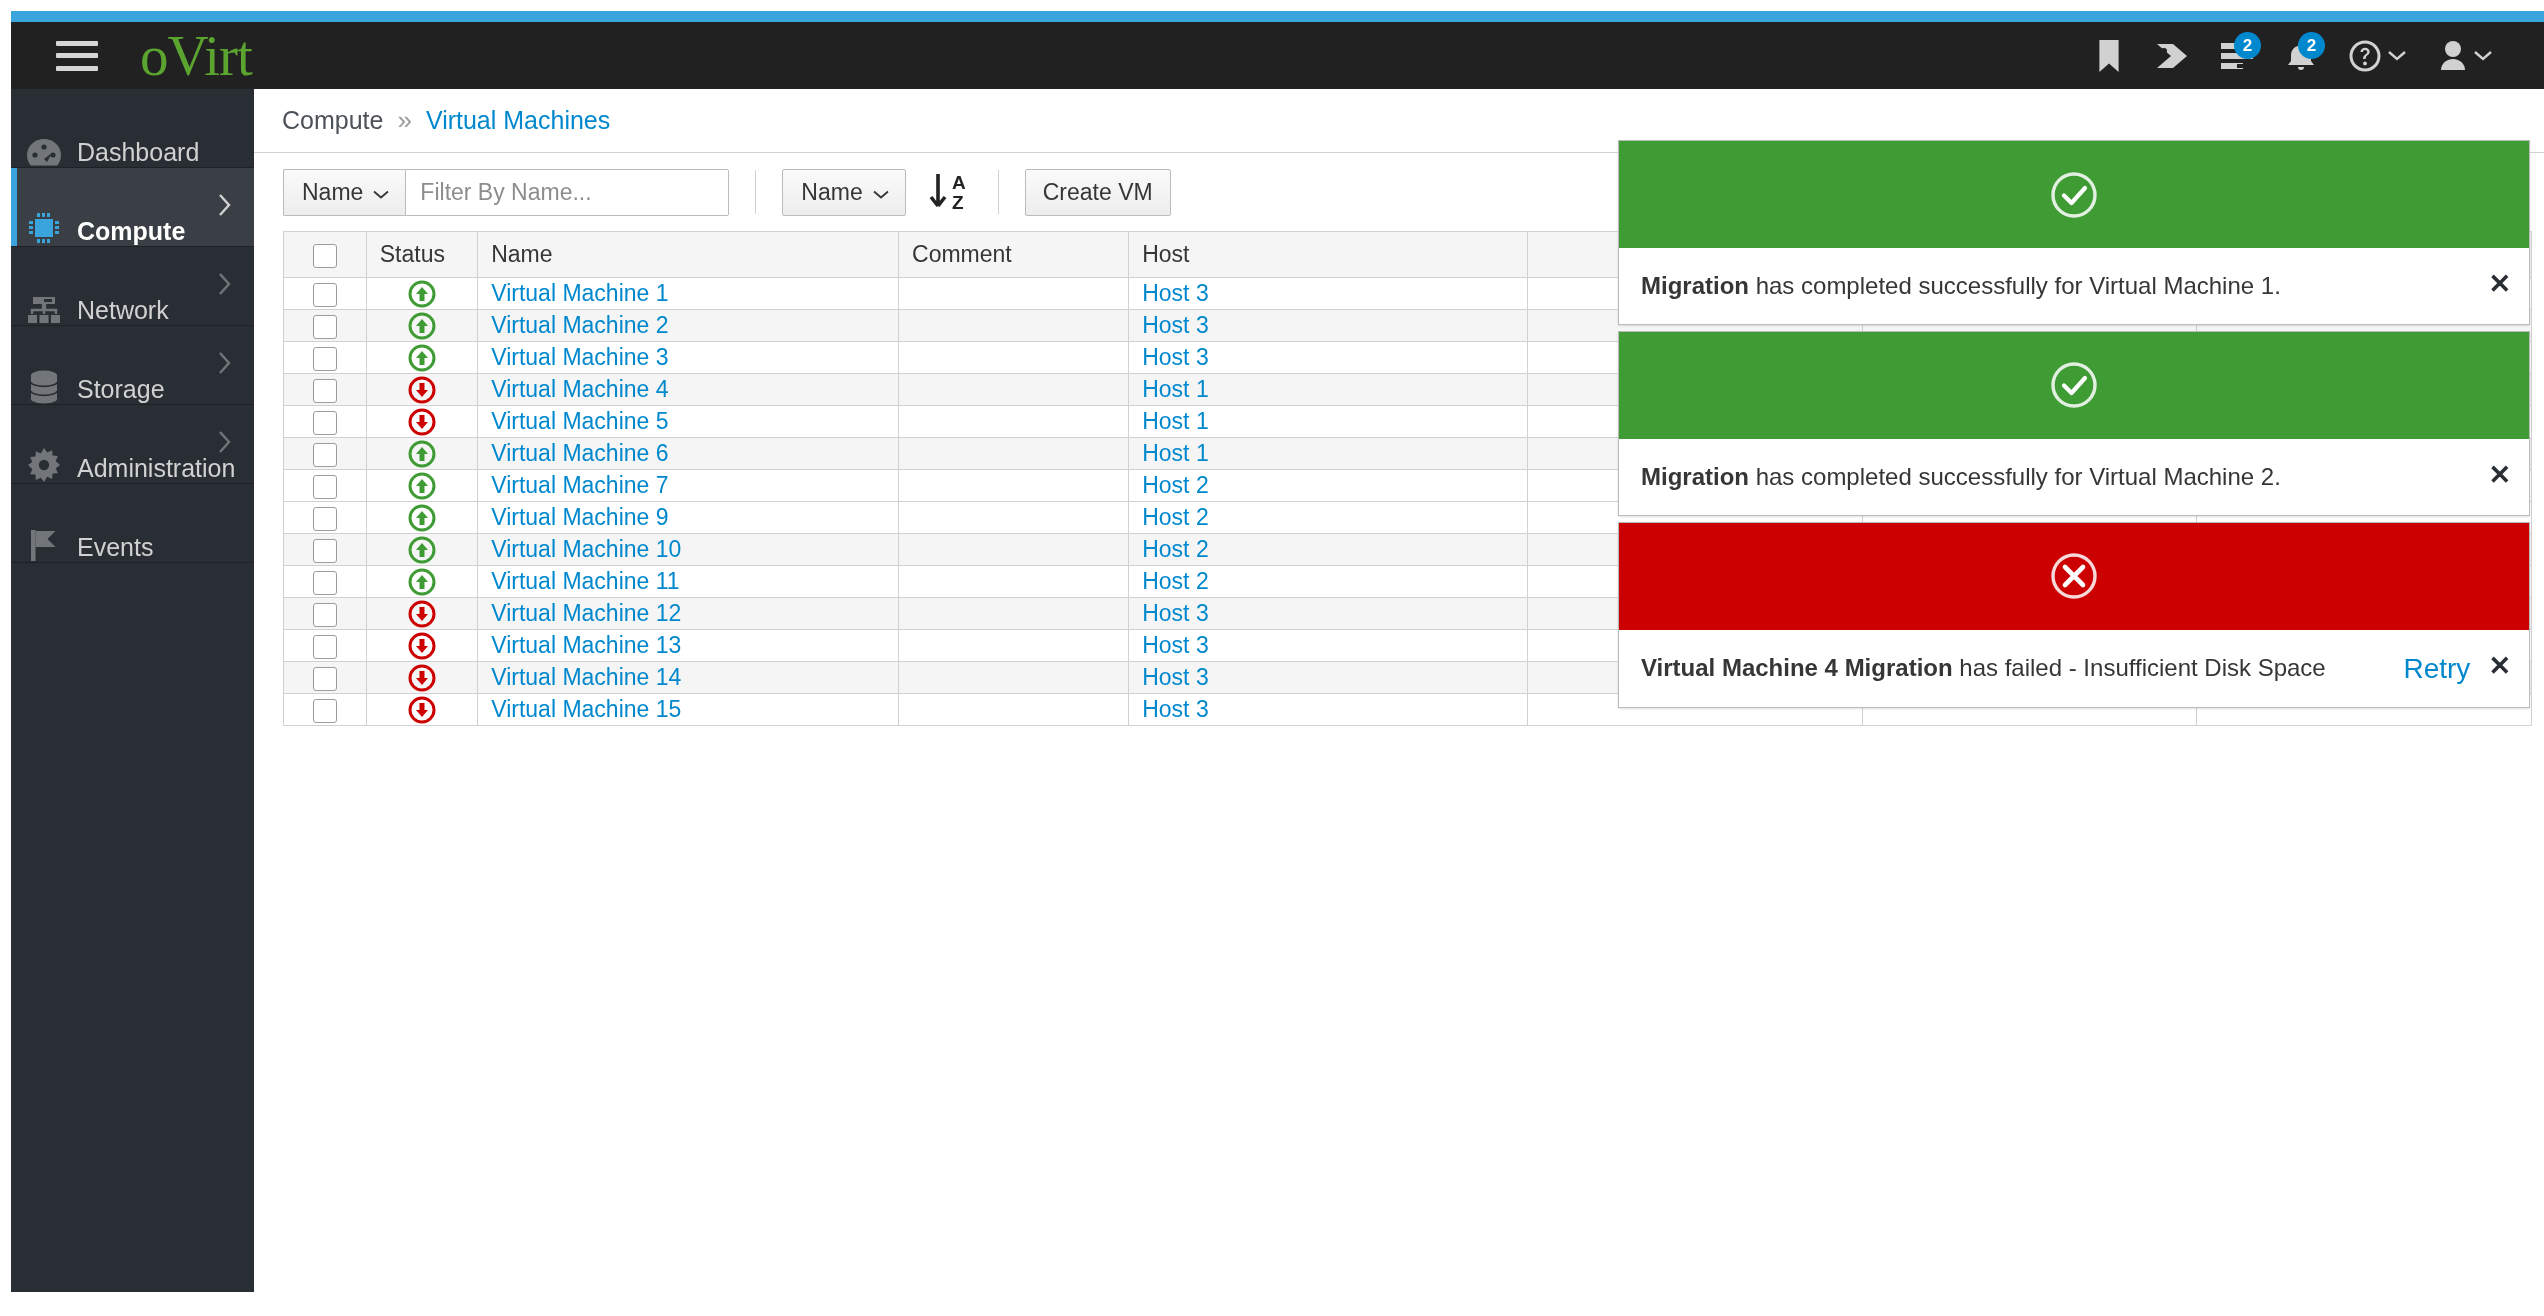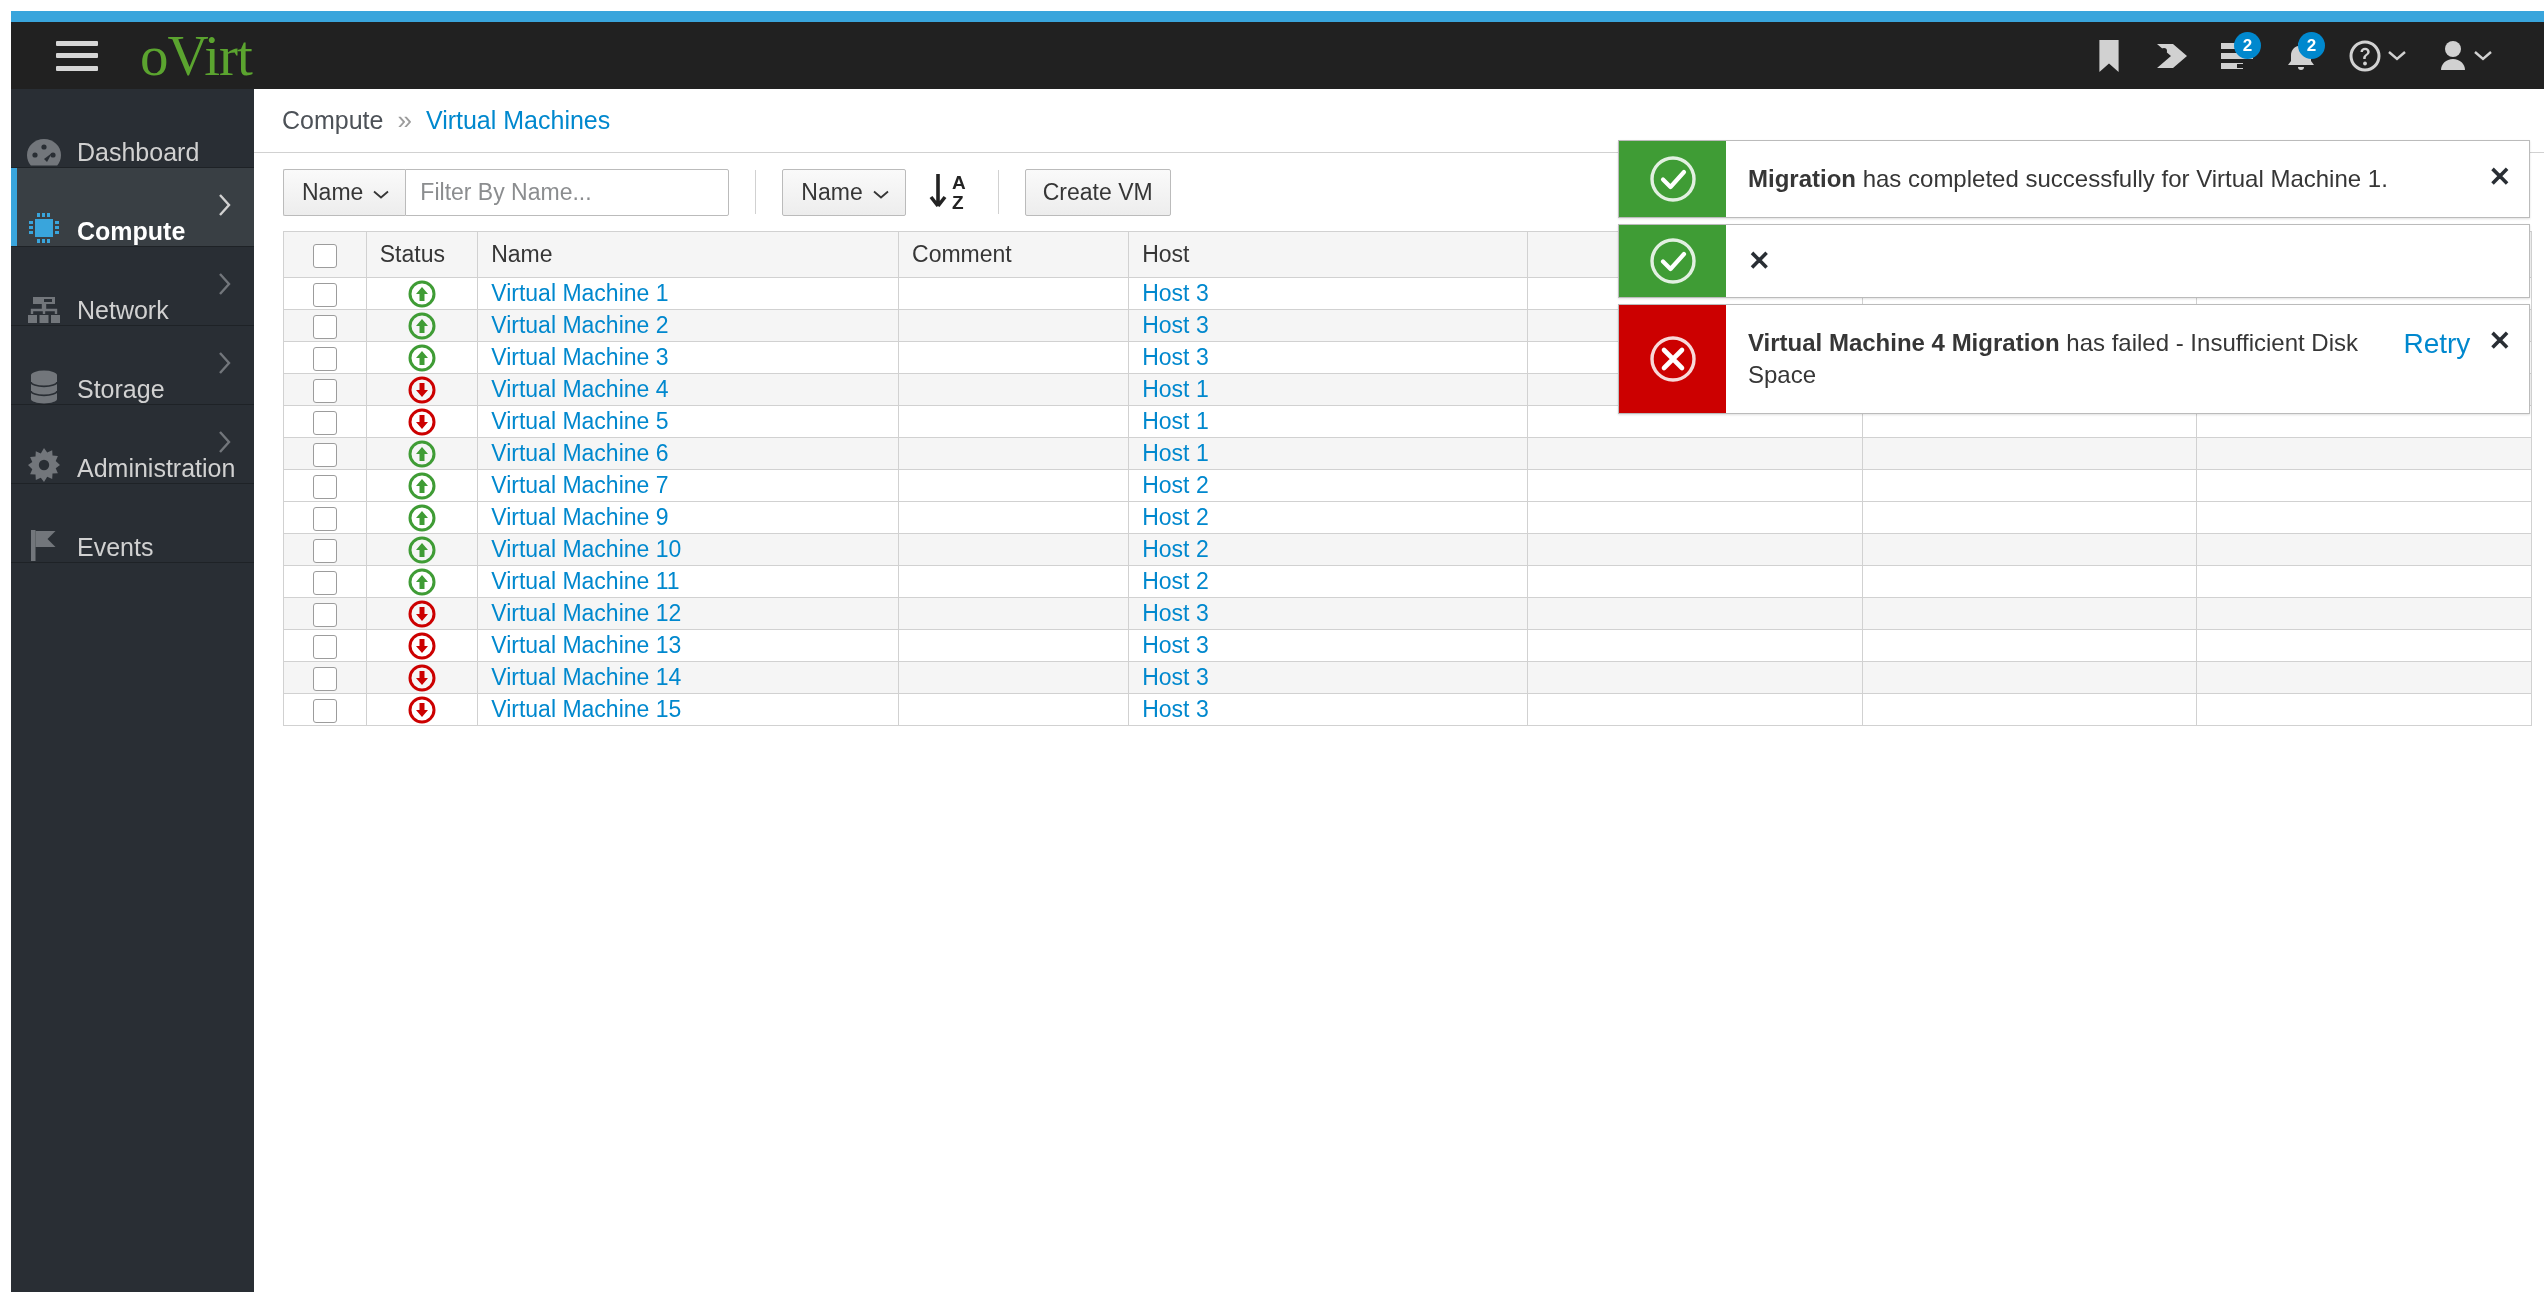--- a/index.html
+++ b/index.html
@@ -159,20 +159,21 @@
 
   
   .toast-stack {
     position: absolute; left: 1618px; top: 140px; width: 912px;
     display: flex; flex-direction: column; gap: 6px; z-index: 50;
   }
   .toast {
     display: flex; align-items: stretch;
     background: #fff; border: 1px solid #bbb;
     box-shadow: 0 1px 2px rgba(0,0,0,.12);
+    flex-direction: column;
   }
   .toast-icon {
     flex: 0 0 107px; display: flex; align-items: center; justify-content: center;
   }
   .toast.success .toast-icon { background: #3f9c35; }
   .toast.error .toast-icon { background: #cc0000; }
   .toast-body {
     flex: 1; display: flex; align-items: flex-start;
     padding: 22px 18px 22px 22px; gap: 12px;
   }
@@ -702,20 +703,21 @@
         </div>
       </div>
       <div class="toast success">
         <div class="toast-icon">
           <svg width="52" height="52" viewBox="0 0 52 52">
             <circle cx="26" cy="26" r="21" fill="none" stroke="#ffffff" stroke-width="3.4" opacity="0.85"></circle>
             <path d="M16 26.5l7.5 7.5L37 19" fill="none" stroke="#ffffff" stroke-width="4.2" stroke-linecap="round" stroke-linejoin="round"></path>
           </svg>
         </div>
         <div class="toast-body">
+          <div class="toast-text"><b>Migration</b><span> has completed successfully for Virtual Machine 2.</span></div>
           <div class="toast-close">✕</div>
         </div>
       </div>
       <div class="toast error">
         <div class="toast-icon">
           <svg width="52" height="52" viewBox="0 0 52 52">
             <circle cx="26" cy="26" r="21" fill="none" stroke="#ffffff" stroke-width="3.4" opacity="0.85"></circle>
             <path d="M17 17l18 18M35 17L17 35" fill="none" stroke="#ffffff" stroke-width="4.6" stroke-linecap="round"></path>
           </svg>
         </div>

